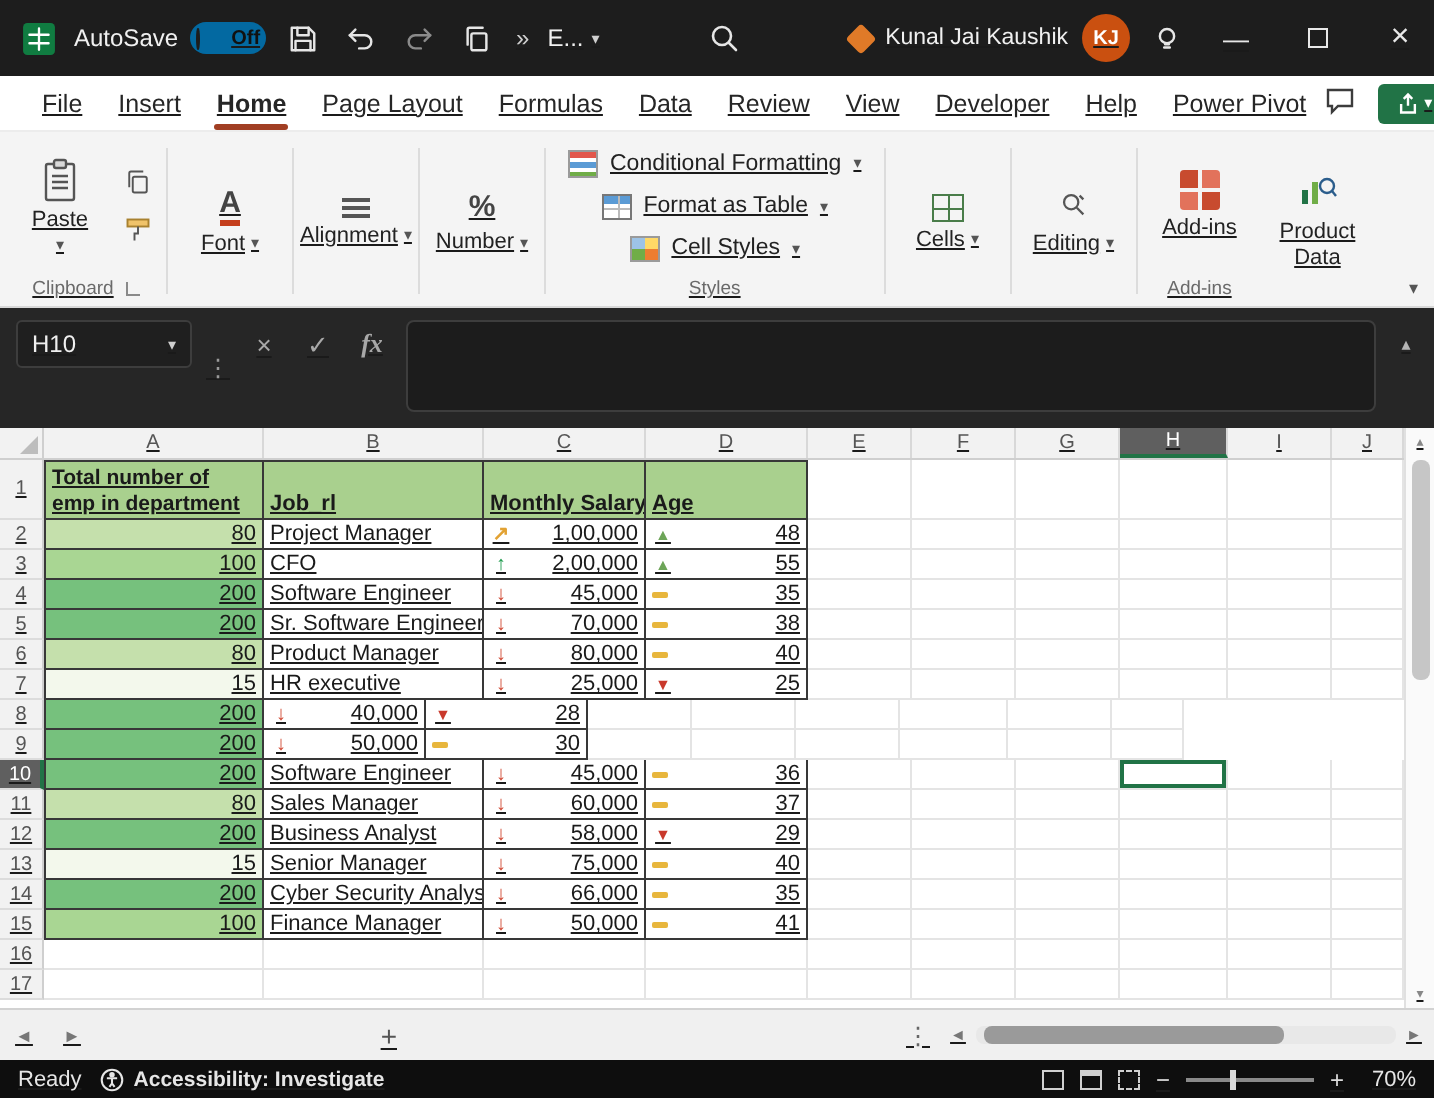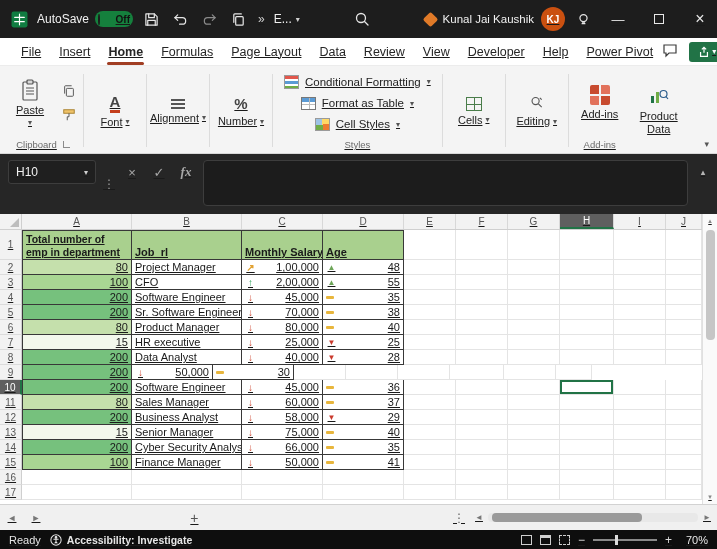--- a/index.html
+++ b/index.html
@@ -7,21 +7,21 @@
   body { font-family:"Liberation Sans", sans-serif; background:#fff; color:#1a1a1a; }
   .app { width:717px; height:549px; display:flex; flex-direction:column;text-decoration:underline; }
 
   
   .titlebar { height:38px; background:#1d1d1d; display:flex; align-items:center; gap:7px;
               padding-left:8px; color:#f0f0f0; font-size:12px; flex:0 0 auto; }
   .tb-ic { display:flex; align-items:center; justify-content:center; width:22px; height:24px; }
   .tb-ic svg { stroke:#e6e6e6; fill:none; stroke-width:1.3; stroke-linecap:round; stroke-linejoin:round; }
   .appicon { width:17px; height:17px; }
   .autosave { display:flex; align-items:center; gap:6px; }
-  .pill { width:38px; height:16px; background:#15803d; border-radius:9px; display:flex; align-items:center; gap:16px; padding:0 3px; }
+  .pill { width:38px; height:16px; background:#0369a1; border-radius:9px; display:flex; align-items:center; gap:16px; padding:0 3px; }
   .knob { width:11px; height:11px; border-radius:50%; background:#1d1d1d; }
   .pill-label { color:#111; font-size:10px; font-weight:700; }
   .qat-chev { color:#cfcfcf; font-size:12px; padding:0 2px; }
   .docname { display:flex; align-items:center; gap:4px; font-size:12px; }
   .chev { font-size:8px; color:#cfcfcf; }
   .spacer { flex:1; }
   .username { font-size:11.5px; }
   .avatar { width:24px; height:24px; border-radius:50%; background:#ca5010; color:#fff;
             display:flex; align-items:center; justify-content:center; font-size:10px; font-weight:700; }
   .orangebadge { width:11px; height:11px; background:#e07a28; border-radius:2px; transform:rotate(45deg); }
@@ -229,22 +229,22 @@
         <span class="maxbox"></span>
       </span>
     <span class="winbtn" style="font-size:16px;">×</span>
   </div>
 
   <div class="menubar">
     <div style="display:flex;">
         <div class="menu-item">File</div>
         <div class="menu-item">Insert</div>
         <div class="menu-item active">Home</div>
+        <div class="menu-item">Page Layout</div>
         <div class="menu-item">Formulas</div>
-        <div class="menu-item">Page Layout</div>
         <div class="menu-item">Data</div>
         <div class="menu-item">Review</div>
         <div class="menu-item">View</div>
         <div class="menu-item">Developer</div>
         <div class="menu-item">Help</div>
         <div class="menu-item">Power Pivot</div>
       </div>
     <div class="menubar-right">
       <span class="cmt">
         <svg width="17" height="16" viewBox="0 0 17 16">
@@ -551,21 +551,20 @@
             <div class="cell colE" style="width: 52px;"></div>
             <div class="cell colF" style="width: 52px;"></div>
             <div class="cell colG" style="width: 52px;"></div>
             <div class="cell colH" style="width: 54px;"></div>
             <div class="cell colI" style="width: 52px;"></div>
             <div class="cell colJ" style="width: 36px;"></div>
           </div>
           <div class="grow">
             <div class="rowhdr">8</div>
             <div class="cell colA tbl num" style="width: 110px; background: rgb(118, 193, 125);">200</div>
-            <div class="cell colB tbl" style="width: 110px;">Data Analyst</div>
             <div class="cell colC tbl iconcell" style="width: 81px;">
               <span class="cfi arrow-down-red"></span>
               <span>40,000</span>
             </div>
             <div class="cell colD tbl iconcell" style="width: 81px;">
               <span class="cfi triangle-down"></span>
               <span>28</span>
             </div>
             <div class="cell colE" style="width: 52px;"></div>
             <div class="cell colF" style="width: 52px;"></div>

